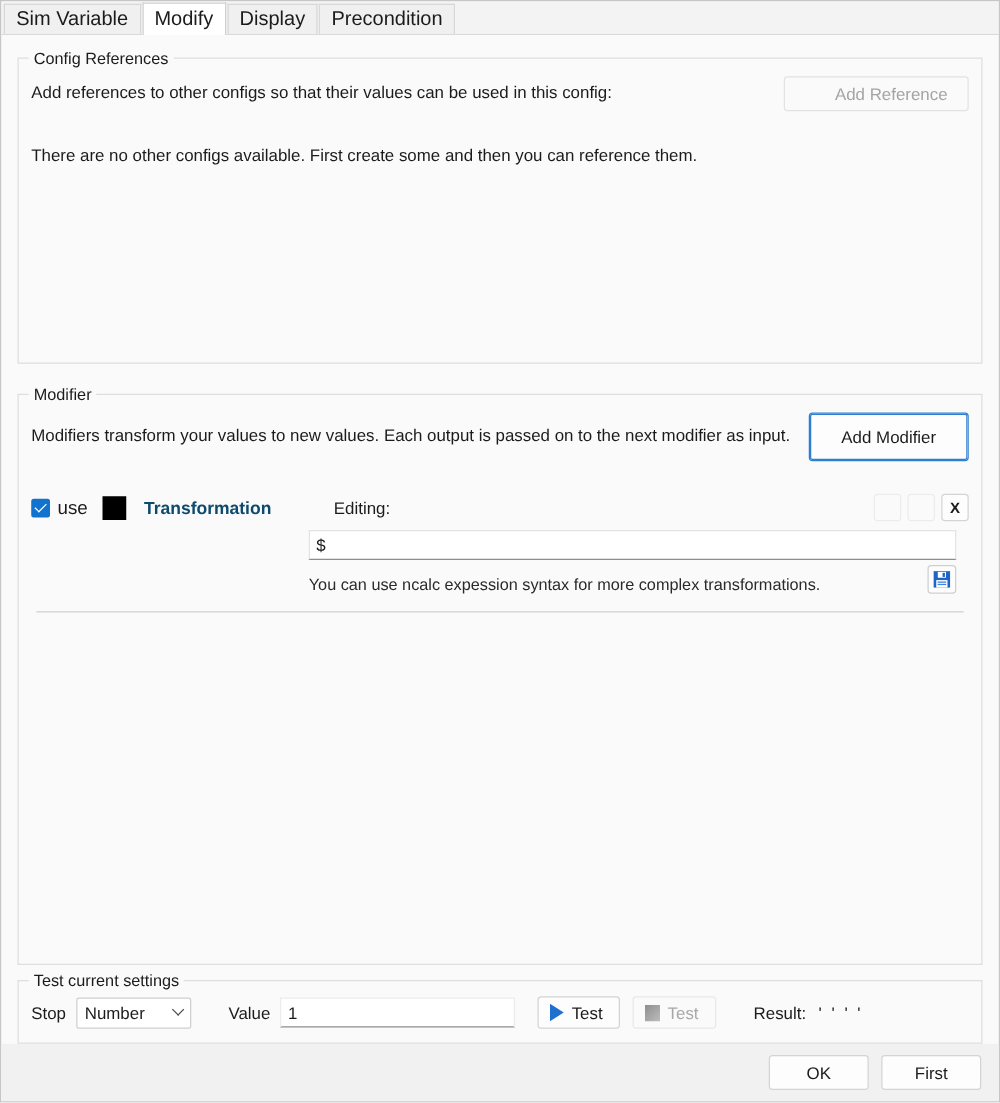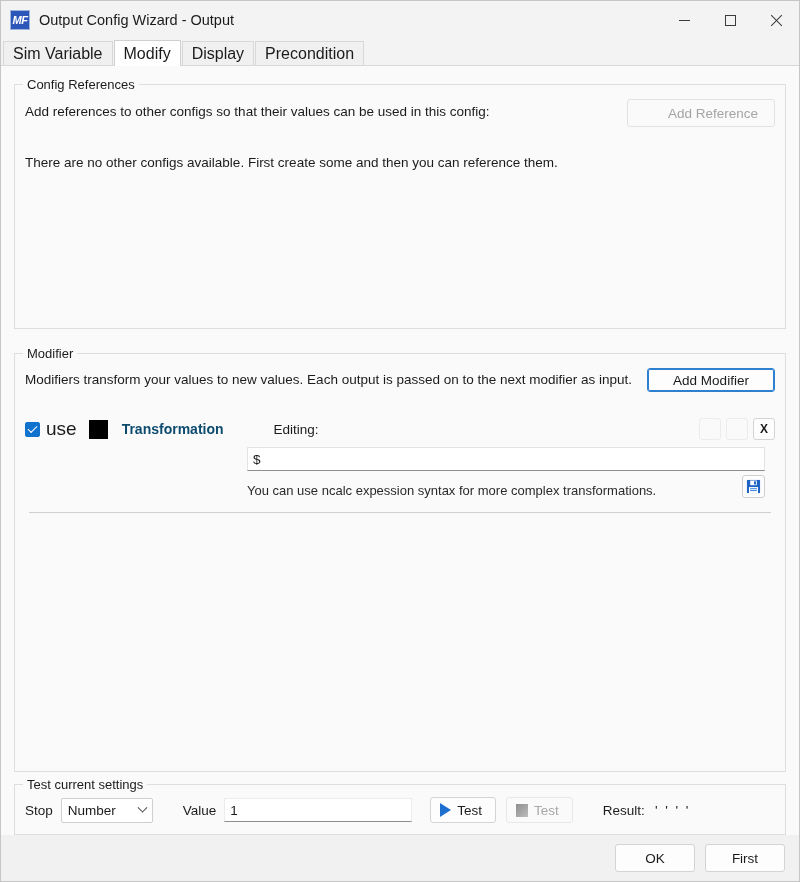--- a/index.html
+++ b/index.html
@@ -171,21 +171,21 @@
     color: #a4a4a4;
     background: #fafafa;
     border-color: #e2e2e2;
   }
   .btn.focused {
     border: 1px solid #2f7fd1;
     box-shadow: 0 0 0 1px #2f7fd1 inset;
     background: #fdfdfd;
   }
   #add-reference-btn { width: 148px; padding-left: 36px; }
-  #add-modifier-btn { width: 128px; height: 24px; }
+  #add-modifier-btn { width: 128px; height: 39px; }
 
   
   #modifier-box { margin-top: 24px; flex: 1; margin-bottom: 0; }
   .mod-row {
     display: flex;
     align-items: center;
     justify-content: space-between;
     margin-bottom: 2px;
   }
   .modifier-entry { margin-top: 26px; }
@@ -203,21 +203,21 @@
     cursor: default;
   }
   .chk::after {
     content: "";
     width: 4px; height: 8px;
     border: solid #ffffff;
     border-width: 0 1.8px 1.8px 0;
     transform: rotate(45deg) translate(-1px,-1px);
   }
   .chk-label {
-    font-size: 19px; color: #1b1b1b;
+    font-size: 15px; color: #1b1b1b;
     margin-left: 6px; margin-right: 12px;
   }
   .color-swatch {
     width: 19px; height: 19px;
     background: #000000;
     flex: none;
     cursor: default;
   }
   .mod-name {
     font-size: 14px;
@@ -375,37 +375,20 @@
     background: #f1f1f1;
     flex: none;
   }
   .footer .btn { width: 80px; height: 28px; }
 </style>
 </head>
 <body>
 
 <div class="window">
 
-  <div class="titlebar">
-    <div class="app-icon">
-      <span>MF</span>
-    </div>
-    <div class="title-text">Output Config Wizard - Output</div>
-    <div class="win-buttons">
-      <div class="win-btn">
-        <div class="glyph-min"></div>
-      </div>
-      <div class="win-btn">
-        <div class="glyph-max"></div>
-      </div>
-      <div class="win-btn close">
-        <div class="glyph-close"></div>
-      </div>
-    </div>
-  </div>
 
   <div class="tabbar">
     <div class="tab">Sim Variable</div>
     <div class="tab active">Modify</div>
     <div class="tab">Display</div>
     <div class="tab">Precondition</div>
   </div>
 
   <div class="content">
 

